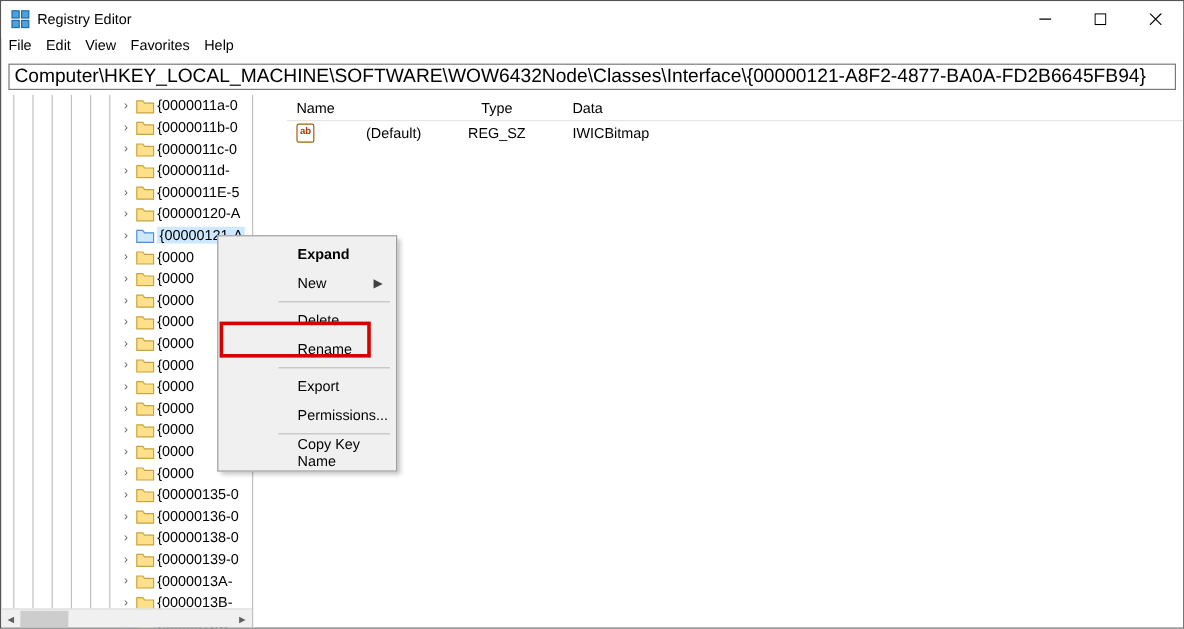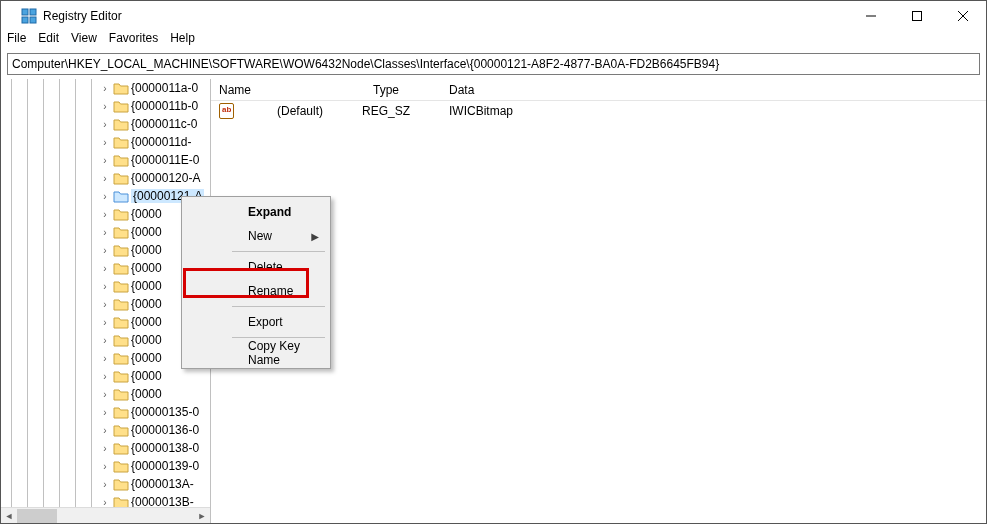--- a/index.html
+++ b/index.html
@@ -1,28 +1,28 @@
 <!DOCTYPE html>
 <html><head>
 <meta charset="utf-8">
 <style>
   * { box-sizing: border-box; }
   html, body { margin: 0; padding: 0; font-family: "Segoe UI", Tahoma, sans-serif; font-size: 12px; color: #000; background: #fff; }
   .window { width: 987px; height: 524px; border: 1px solid #555; background: #fff; position: relative; overflow: hidden; }
-  .titlebar { height: 30px; display: flex; align-items: center; padding-left: 20px; background: #fff; }
+  .titlebar { height: 30px; display: flex; align-items: center; padding-left: 8px; background: #fff; }
   .titlebar .app-icon { width: 16px; height: 16px; margin-right: 6px; display:inline-block; }
   .titlebar .title { font-size: 12px; }
   .win-controls { margin-left: auto; display: flex; height: 100%; }
   .win-controls .ctl { width: 46px; display:flex; align-items:center; justify-content:center; cursor:default; }
   .menubar { height: 20px; display:flex; align-items:flex-start; padding: 0 6px; gap: 12px; font-size:12px; }
   .menubar span { cursor:default; }
-  .address { height: 22px; border: 1px solid #7a7a7a; margin: 2px 6px 4px 6px; padding: 2px 4px; font-size: 12px; line-height:16px; }
+  .address { height: 22px; border: 1px solid #7a7a7a; margin: 2px 6px 4px 6px; padding: 2px 4px; font-size: 16px; line-height:16px; }
   .body { position:absolute; top:78px; left:0; right:0; bottom:0; display:flex; }
   .tree-pane { width: 210px; border-right: 1px solid #c0c0c0; position:relative; overflow:hidden; padding-top:2px; }
-  .list-pane { flex:1; position:relative; }
+  .list-pane { flex:1; position:relative;margin-left:28px; }
   .list-header { display:flex; height:22px; align-items:center; border-bottom:1px solid #e5e5e5; background:#fff; }
   .list-header .col { padding: 0 8px; font-size:12px; color:#000; }
   .list-row { display:flex; height:20px; align-items:center; }
   .list-row .col { padding: 0 8px; font-size:12px;gap:43px; }
   .col-name { width: 120px; display:flex; align-items:center; gap:4px;}
   .col-type { width: 110px; text-align: center; }
   .col-data { flex:1; }
   .vlines { position:absolute; top:0; bottom:0; left:0; width:90px; pointer-events:none; }
   .vlines .vl { position:absolute; top:0; bottom:0; width:1px; background:#c0c0c0; }
   .tree-items { position:absolute; top:0; left:98px; right:0; }
@@ -125,21 +125,21 @@
             <span class="folder-icon"><svg viewBox="0 0 16 14">
                 <path d="M1 3 h5 l1.5 2 H15 v8 H1 Z" fill="#ffe08a" stroke="#caa33e"></path>
               </svg></span>
             <span class="lbl">{0000011d-</span>
           </div>
           <div class="tree-item">
             <span class="chev">›</span>
             <span class="folder-icon"><svg viewBox="0 0 16 14">
                 <path d="M1 3 h5 l1.5 2 H15 v8 H1 Z" fill="#ffe08a" stroke="#caa33e"></path>
               </svg></span>
-            <span class="lbl">{0000011E-0</span>
+            <span class="lbl">{0000011E-5</span>
           </div>
           <div class="tree-item">
             <span class="chev">›</span>
             <span class="folder-icon"><svg viewBox="0 0 16 14">
                 <path d="M1 3 h5 l1.5 2 H15 v8 H1 Z" fill="#ffe08a" stroke="#caa33e"></path>
               </svg></span>
             <span class="lbl">{00000120-A</span>
           </div>
           <div class="tree-item selected">
             <span class="chev">›</span>
@@ -306,19 +306,20 @@
       </div>
     <div class="ctx-item">
         <span>New</span>
         <span class="arrow">▶</span>
       </div>
     <div class="ctx-sep"></div>
     <div class="ctx-item">Delete</div>
     <div class="ctx-item">Rename</div>
     <div class="ctx-sep"></div>
     <div class="ctx-item">Export</div>
+    <div class="ctx-item">Permissions...</div>
     <div class="ctx-sep"></div>
     <div class="ctx-item">Copy Key Name</div>
   </div>
 
   <div class="highlight-box" style="left:182px; top:267px; width:126px; height:30px;"></div>
 
 </div>
 
 </body></html>

